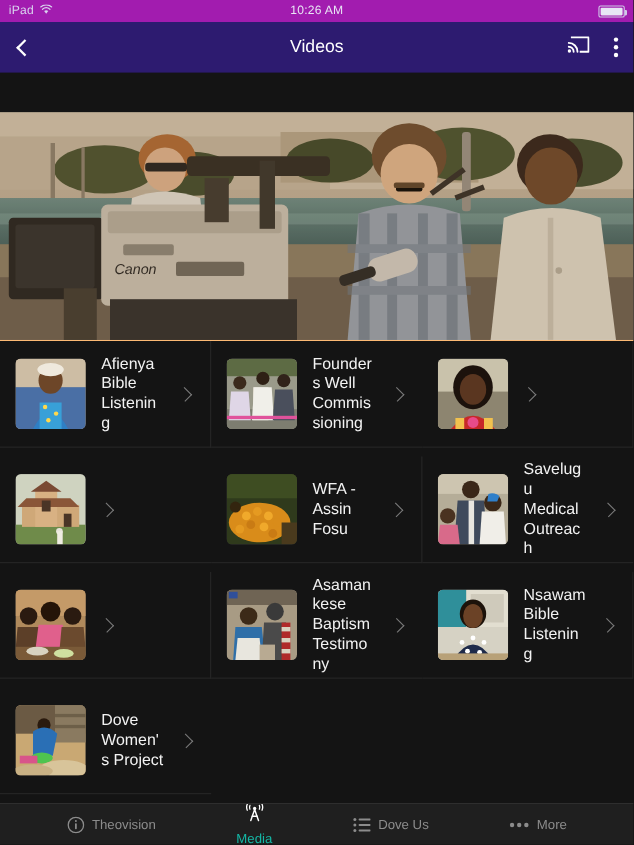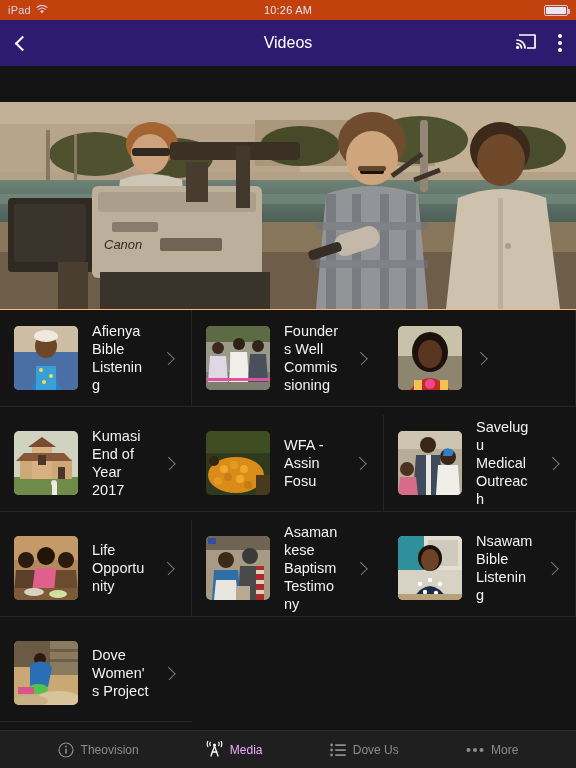--- a/index.html
+++ b/index.html
@@ -7,21 +7,21 @@
   body {
     background:#141414;
     font-family:"Liberation Sans", sans-serif;
     color:#fff;
     overflow:hidden;
   }
   #app { width:576px; height:768px; display:flex; flex-direction:column; position:relative; }
 
   
   .statusbar{
-    height:20px; background:#c2410c; flex:0 0 20px;
+    height:20px; background:#a21caf; flex:0 0 20px;
     display:flex; align-items:center; position:relative;
     padding:0 8px; font-size:11px; color:#d8d3ee; letter-spacing:.2px;gap:28px;
   }
   .sb-left{ display:flex; align-items:center; gap:5px; }
   .sb-center{
     position:absolute; left:0; right:0; text-align:center;
     font-size:11px; color:#e8e5f5; pointer-events:none;
   }
   .sb-right{ margin-left:auto; display:flex; align-items:center; }
   .battery{
@@ -91,21 +91,21 @@
   }
 
   
   .tabbar{
     flex:0 0 38px; height:38px; background:#1f1f1f;
     border-top:1px solid #2e2e2e;
     display:flex; align-items:center; justify-content:space-around;
     padding:0 24px;
   }
   .tab{ display:flex; align-items:center; gap:7px; cursor:pointer; color:#8c8c8c; font-size:12px;}
-  .tab.active{ color:#f0abfc; }
+  .tab.active{ color:#14b8a6;flex-direction:column; }
   .tab svg{ display:block; }
   .tab-label{ white-space:nowrap; }
 </style>
 </head>
 <body>
 
 <div id="app">
 
   <div class="statusbar">
     <div class="sb-left">
@@ -305,21 +305,20 @@
             <rect x="6" y="28" width="52" height="20" fill="#cfa878"></rect>
             <rect x="18" y="14" width="20" height="34" fill="#d8b183"></rect>
             <path d="M14 16 l14 -10 l14 10 Z" fill="#7a4a33"></path>
             <path d="M2 30 l56 0 l-8 -8 l-40 0 Z" fill="#8a5638"></path>
             <rect x="24" y="24" width="8" height="10" fill="#4a3526"></rect>
             <rect x="44" y="36" width="7" height="12" fill="#4a3526"></rect>
             <circle cx="40" cy="52" r="3" fill="#e8e4da"></circle>
             <rect x="38" y="52" width="5" height="12" fill="#efece2"></rect>
           </svg>
       </span>
-      <span class="cell-title">Kumasi End of Year 2017</span>
       <span class="chev"></span>
     </div>
 
     <div class="cell">
       <span class="thumb">
         <svg viewBox="0 0 64 64">
             <rect width="64" height="64" fill="#2f3a1c"></rect>
             <rect width="64" height="22" fill="#3e4d22"></rect>
             <ellipse cx="30" cy="44" rx="28" ry="18" fill="#d98c1a"></ellipse>
             <circle cx="18" cy="38" r="4" fill="#f0a92b"></circle>
@@ -366,21 +365,20 @@
             <path d="M2 34 h20 l2 22 H0 Z" fill="#5c3f28"></path>
             <circle cx="32" cy="20" r="9" fill="#241408"></circle>
             <path d="M21 32 h22 l3 24 H18 Z" fill="#e0608c"></path>
             <circle cx="52" cy="24" r="8" fill="#2a1a10"></circle>
             <path d="M42 34 h20 l2 22 H40 Z" fill="#6b4a2e"></path>
             <rect x="0" y="52" width="64" height="12" fill="#7a5a38"></rect>
             <ellipse cx="20" cy="56" rx="10" ry="4" fill="#d8d2c0"></ellipse>
             <ellipse cx="44" cy="58" rx="9" ry="4" fill="#cfe0a0"></ellipse>
           </svg>
       </span>
-      <span class="cell-title">Life Opportunity</span>
       <span class="chev"></span>
     </div>
 
     <div class="cell">
       <span class="thumb">
         <svg viewBox="0 0 64 64">
             <rect width="64" height="64" fill="#a89b84"></rect>
             <rect width="64" height="14" fill="#6f6454"></rect>
             <rect x="2" y="2" width="8" height="6" fill="#2f4f9a"></rect>
             <circle cx="20" cy="24" r="8" fill="#3c2a18"></circle>

